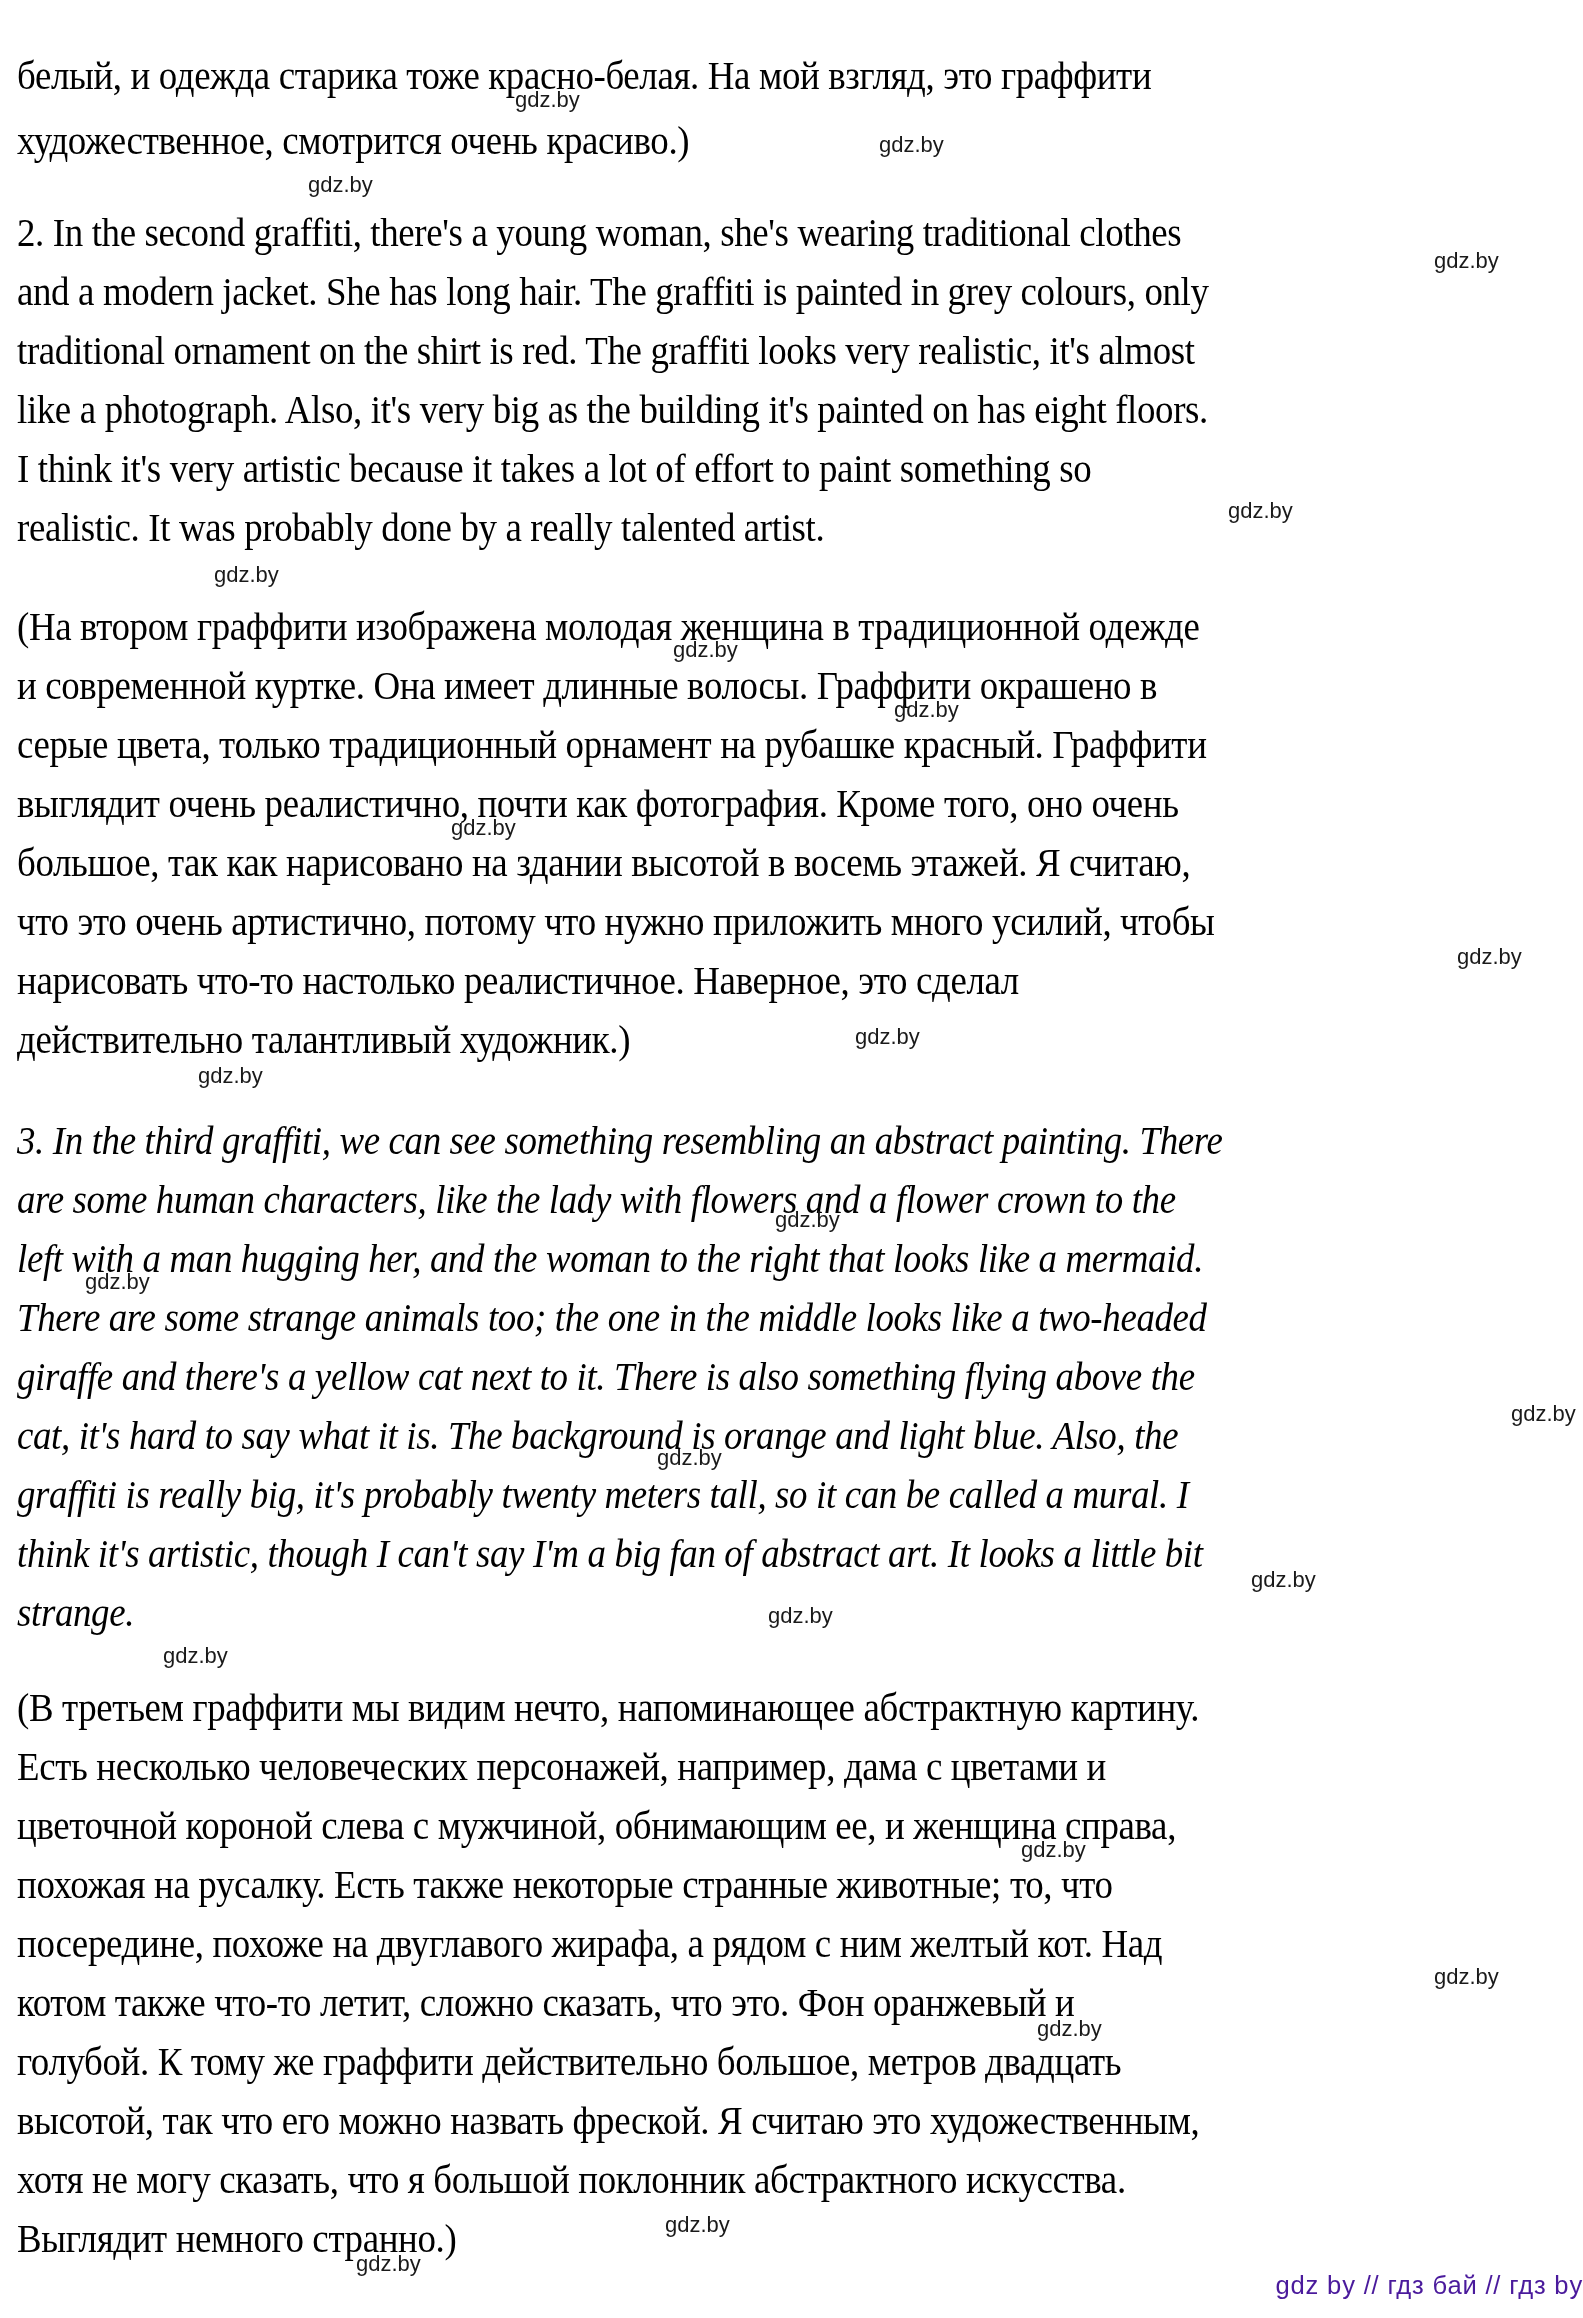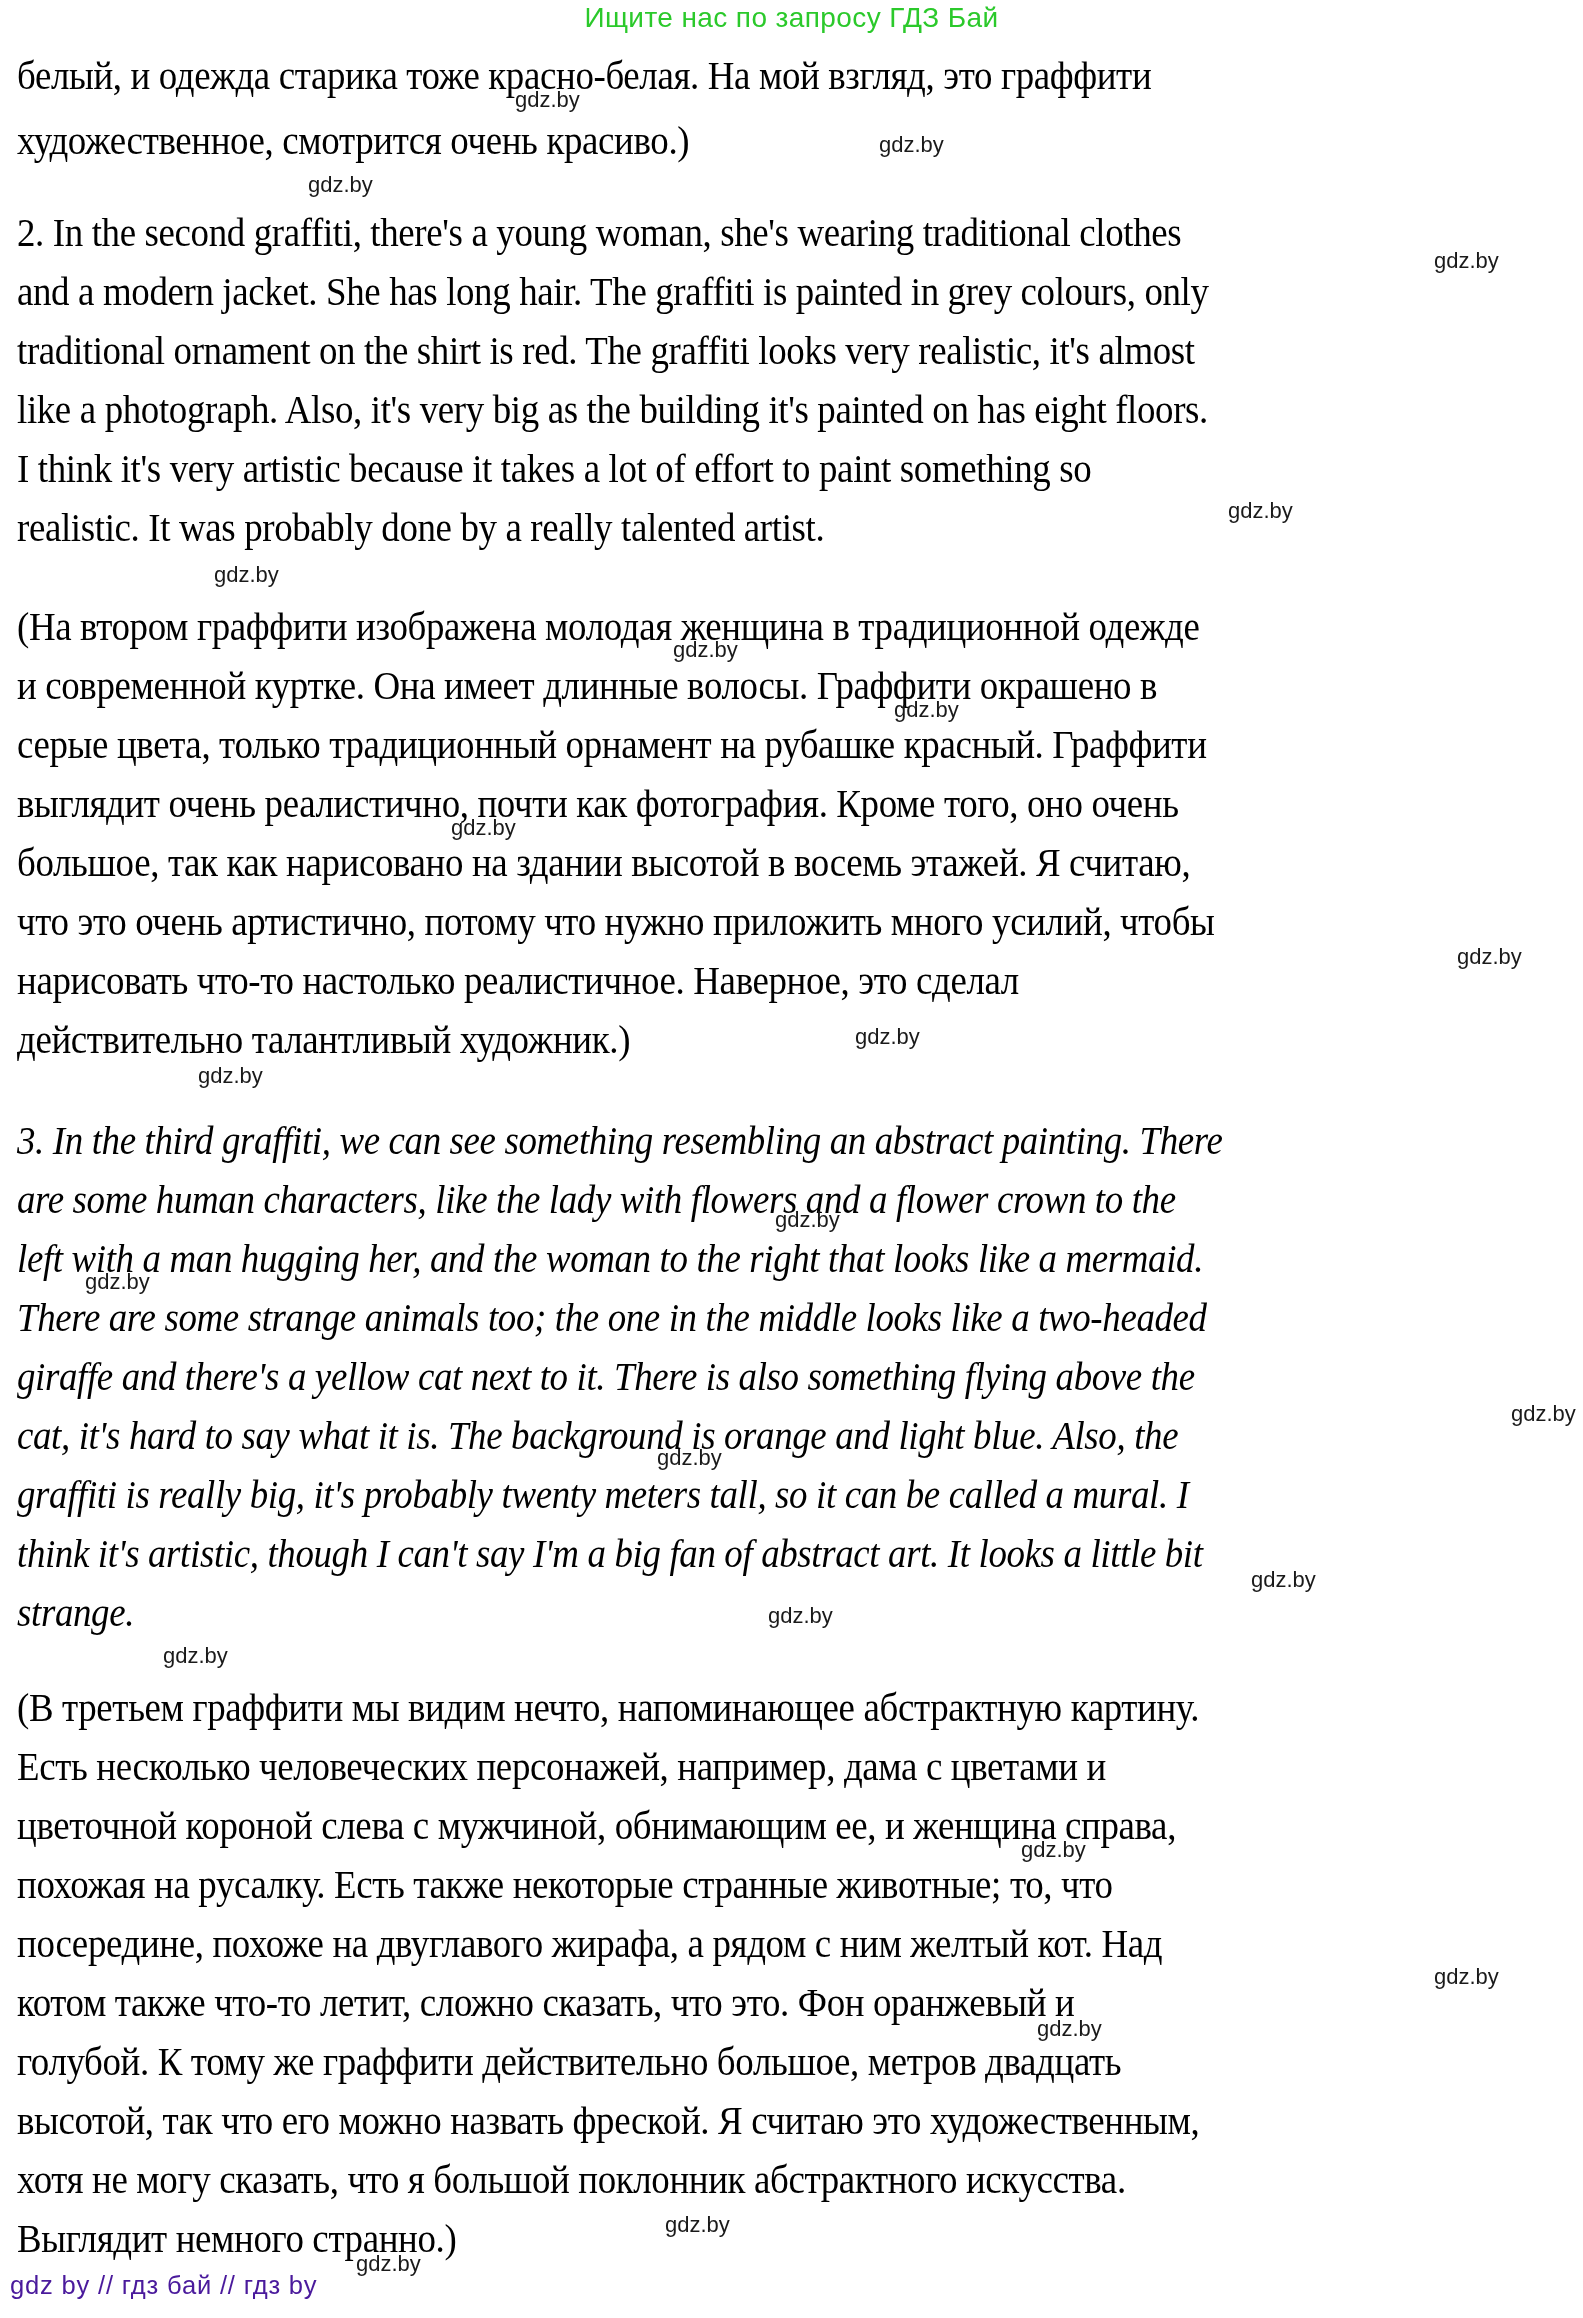--- a/index.html
+++ b/index.html
@@ -17,21 +17,21 @@
     top:1.5px;left:0;right:0;
     text-align:center;
     font-family:"Liberation Sans","DejaVu Sans",sans-serif;
     font-size:28px;
     font-weight:500;
     letter-spacing:0.4px;
   }
   .promo-footer{
     position:absolute;
     top:2271px;left:0;right:0;
-    text-align:left;
+    text-align:right;
     font-family:"Liberation Sans","DejaVu Sans",sans-serif;
     font-size:25.6px;
     font-weight:500;
     letter-spacing:0.8px;
     margin-left:10px;
   }
   .para{
     position:absolute;
     left:17px;
     right:2px;
@@ -56,21 +56,20 @@
     font-size:22px;
     color:#1a1a1a;
     white-space:nowrap;
     text-align:center;
   }
 </style>
 </head>
 <body>
 
 <div class="page">
-  <div class="promo-header" style="color: rgb(43, 201, 43);">Ищите нас по запросу ГДЗ Бай</div>
 
   <div id="document-body">
       <div class="para p0">
         <div class="line">белый, и одежда старика тоже красно-белая. На мой взгляд, это граффити</div>
         <div class="line">художественное, смотрится очень красиво.)</div>
       </div>
       <div class="para p1">
         <div class="line">2. In the second graffiti, there's a young woman, she's wearing traditional clothes</div>
         <div class="line">and a modern jacket. She has long hair. The graffiti is painted in grey colours, only</div>
         <div class="line">traditional ornament on the shirt is red. The graffiti looks very realistic, it's almost</div>

